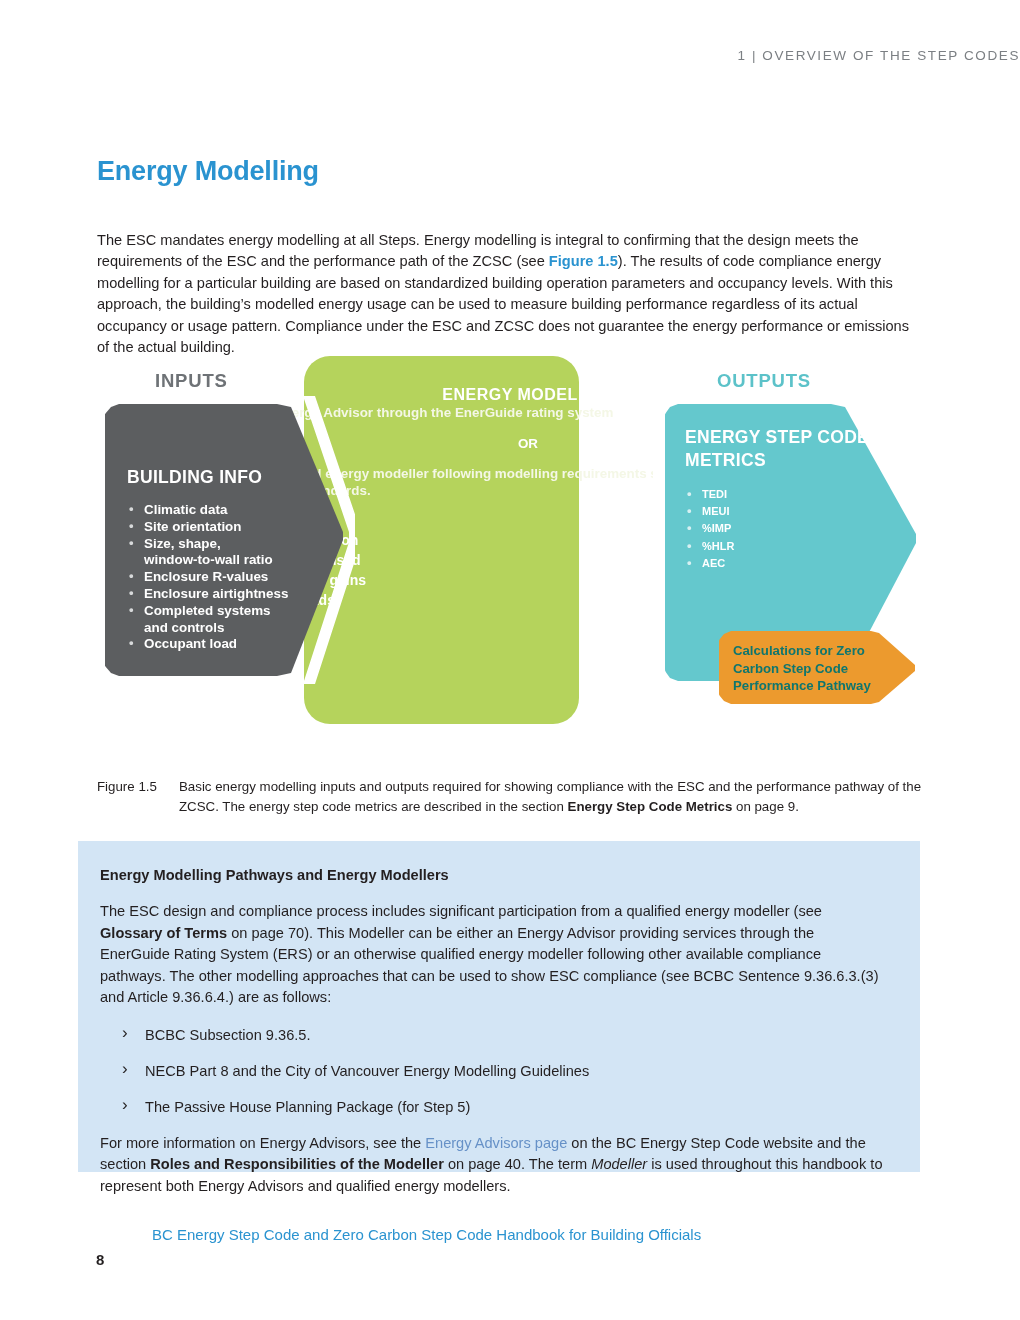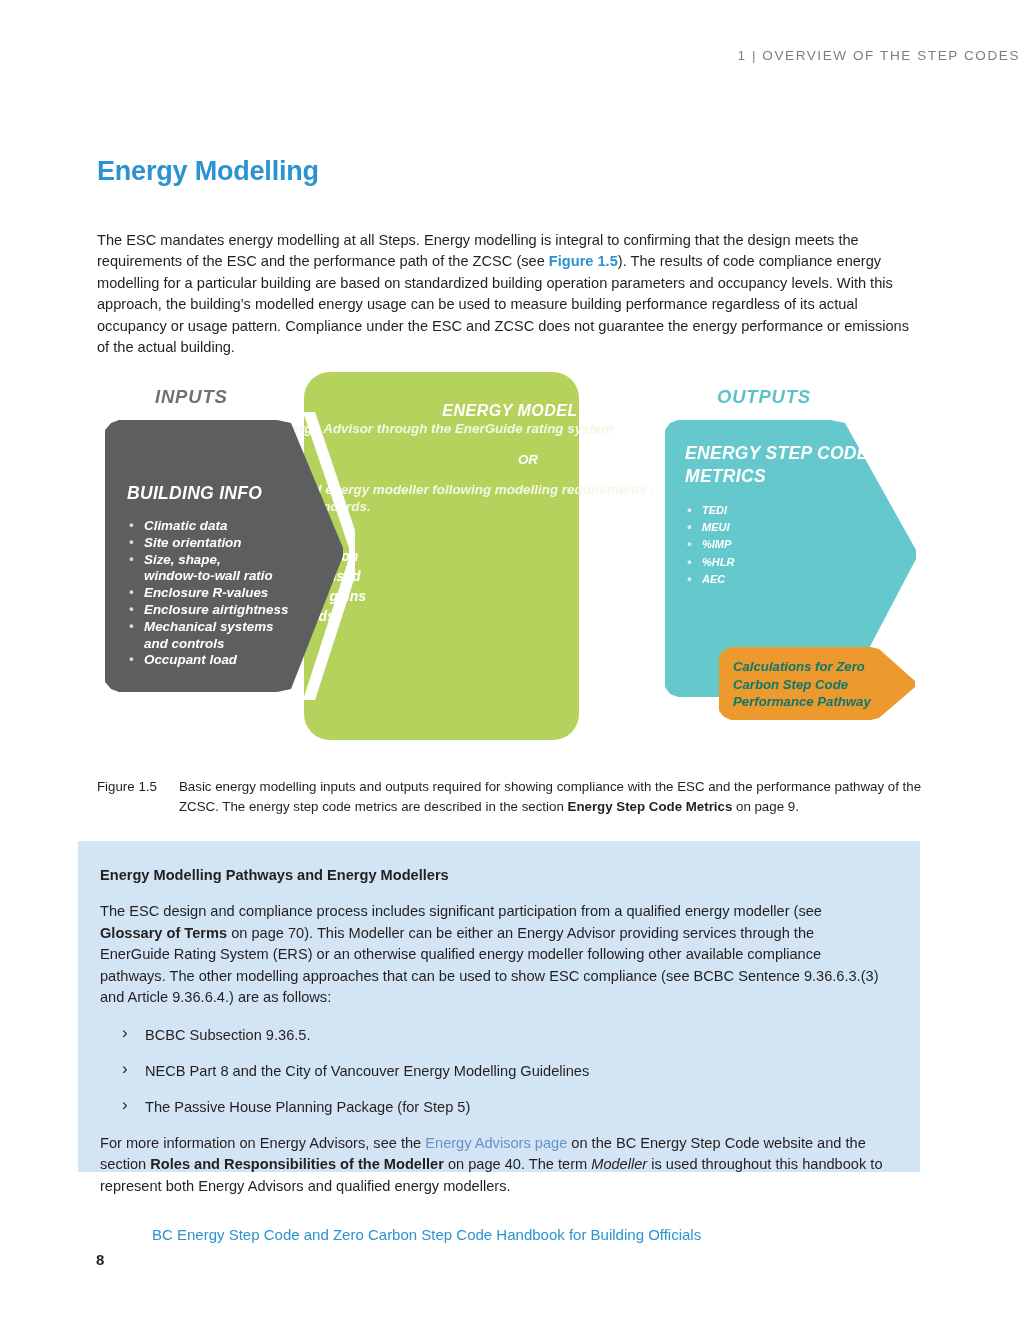--- a/index.html
+++ b/index.html
@@ -30,22 +30,22 @@
 
   
   .intro {
     position: absolute; top: 215px; left: 97px; width: 825px;
     font-size: 14.6px; line-height: 21.5px; color: #231f20;
   }
   .lnk { color: #2a93d0; font-weight: 700; }
 
   
   .figure {
-    position: absolute; top: 372px; left: 97px;
-    width: 826px; height: 380px; font-style: italic;
+    position: absolute; top: 356px; left: 97px;
+    width: 826px; height: 380px;
   }
 
   .sec-label {
     position: absolute;
     font-size: 18.5px; font-weight: 700; letter-spacing: 0.8px;
   }
   .sec-label.inputs { left: 58px; top: 14px; color: #6e7276; }
   .sec-label.outputs { left: 620px; top: 14px; color: #5cc2c9; }
 
   
@@ -254,21 +254,21 @@
   <div class="box-gray"></div>
   <div class="gray-inner">
     <div class="gray-title">BUILDING INFO</div>
     <ul class="gray-list">
       <li>Climatic data</li>
       <li>Site orientation</li>
       <li>Size, shape,</li>
       <li class="cont">window-to-wall ratio</li>
       <li>Enclosure R-values</li>
       <li>Enclosure airtightness</li>
-      <li>Mechanical systems</li>
+      <li>Completed systems</li>
       <li class="cont">and controls</li>
       <li>Occupant load</li>
     </ul>
   </div>
   <div class="box-gray-mask"></div>
 
   <div class="white-gap"></div>
 
   <div class="box-cyan"></div>
   <div class="cyan-inner">

